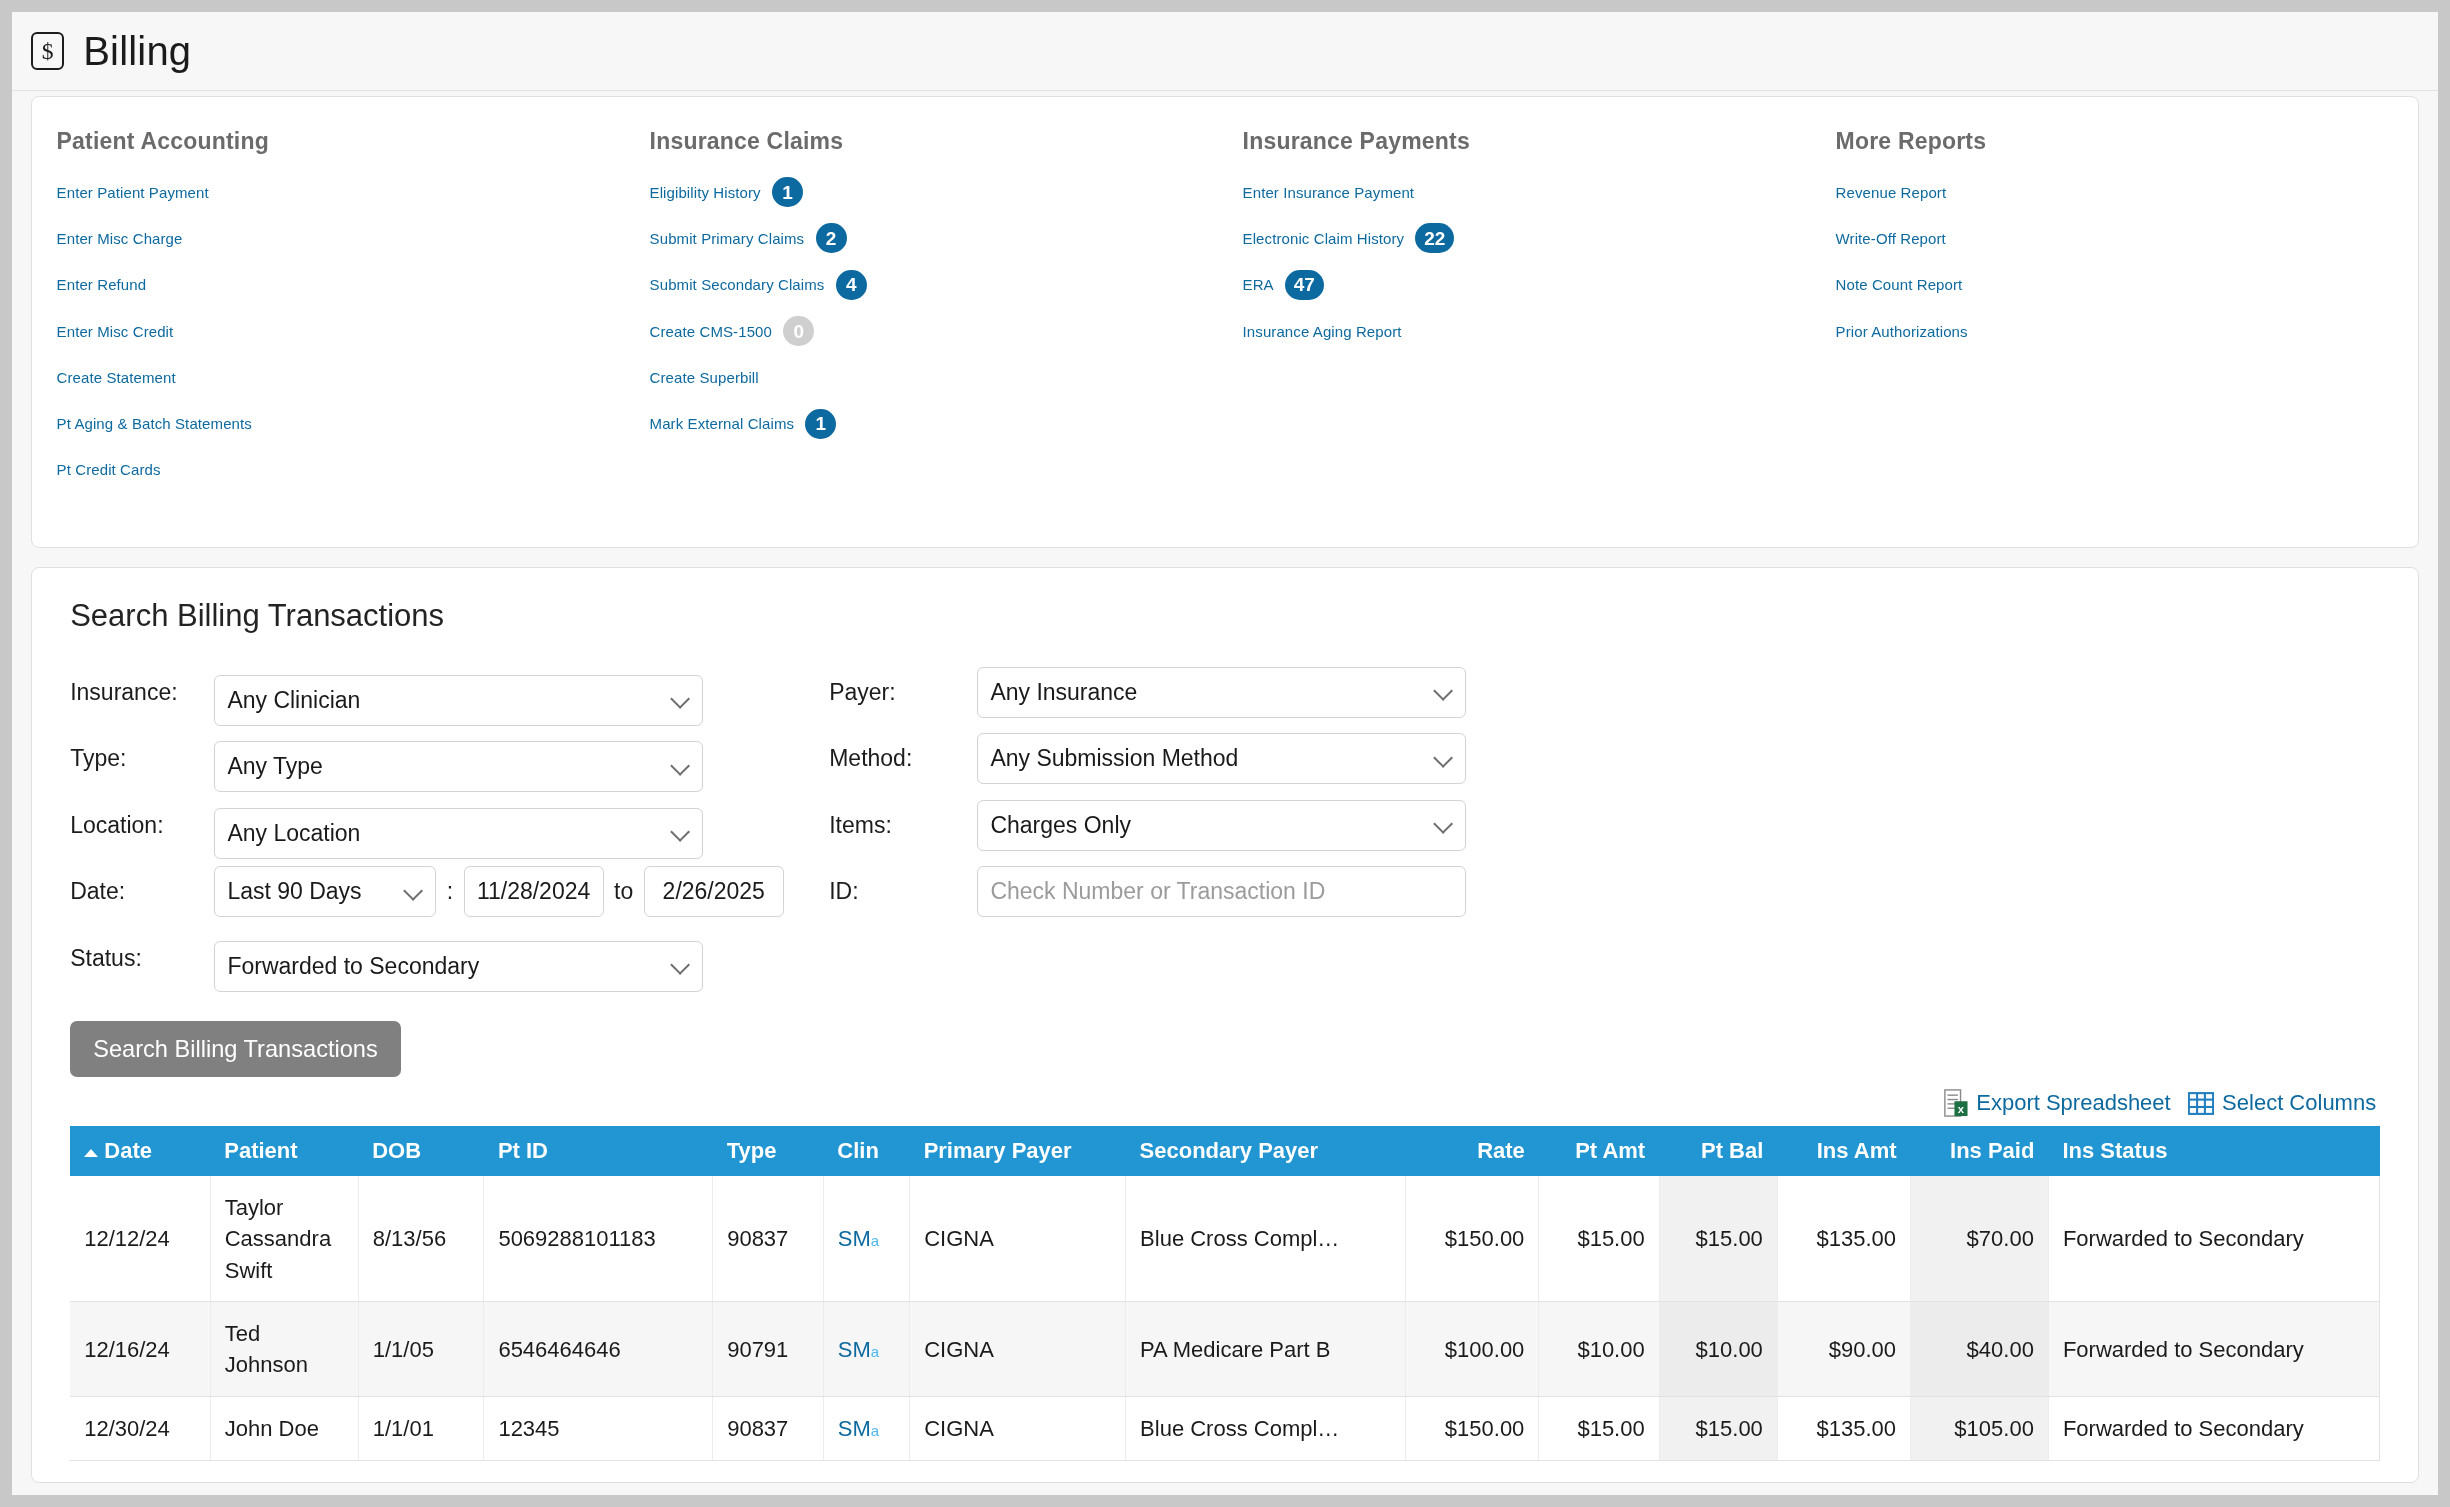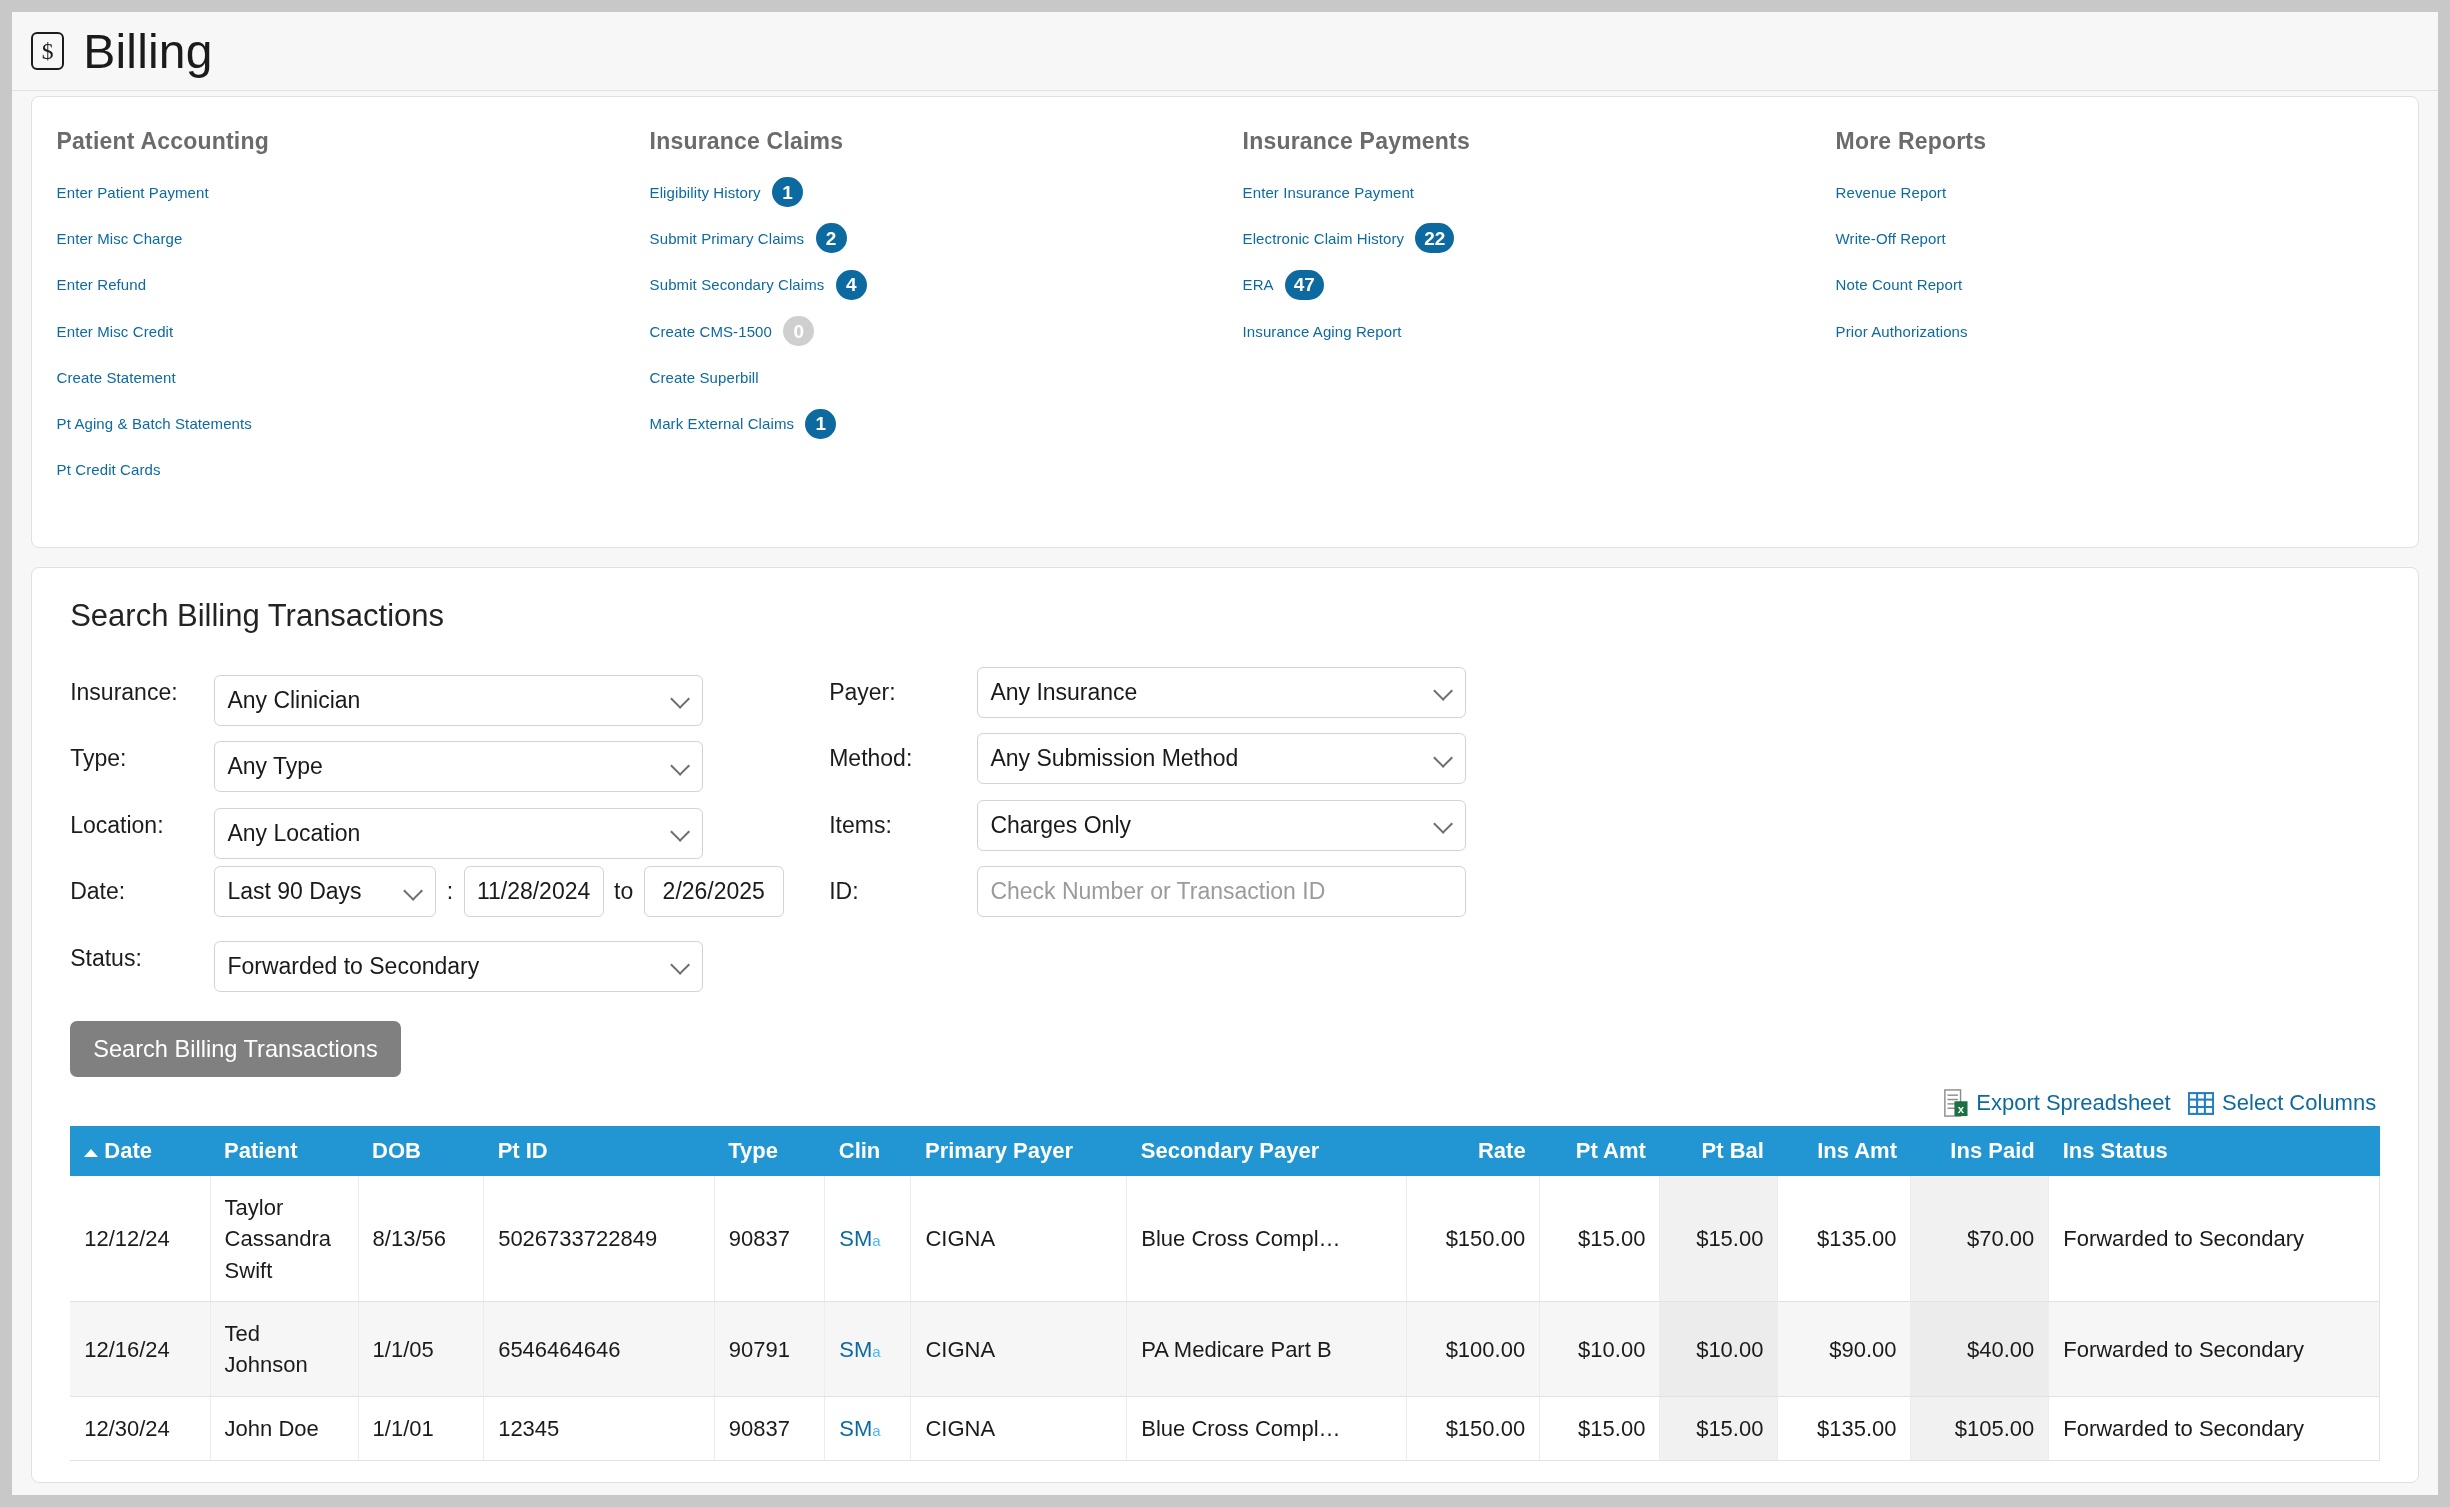--- a/index.html
+++ b/index.html
@@ -30,21 +30,21 @@
   .dollar-icon {
     width: 33px; height: 38px;
     border: 2.6px solid #1c1c1c;
     border-radius: 6.1px;
     display: flex; align-items: center; justify-content: center;
     font-size: 23.6px; color: #1c1c1c;
     font-family: "Liberation Serif", serif;
   }
   .page-title {
     margin-left: 19px;
-    font-size: 48px;
+    font-size: 40px;
     color: #1b1b1b;
     font-weight: 400;
     letter-spacing: 0.2px;
   }
 
   
   .card {
     background: #fff;
     border: 0.9px solid #e0e0e0;
     border-radius: 7.9px;
@@ -486,21 +486,21 @@
               <th class="num"><span>Ins Amt</span></th>
               <th class="num"><span>Ins Paid</span></th>
               <th><span>Ins Status</span></th>
             </tr>
         </thead>
         <tbody id="tbody">
             <tr>
               <td class="lnk">12/12/24</td>
               <td class="lnk patient-cell">Taylor Cassandra Swift</td>
               <td class="dark">8/13/56</td>
-              <td class="dark">5026733722849</td>
+              <td class="dark">5069288101183</td>
               <td class="lnk">90837</td>
               <td><span class="clin-initials">SM</span><span class="clin-sub">a</span></td>
               <td class="lnk">CIGNA</td>
               <td class="lnk">Blue Cross Compl…</td>
               <td class="num">$150.00</td>
               <td class="num">$15.00</td>
               <td class="num shade">$15.00</td>
               <td class="num">$135.00</td>
               <td class="num shade">$70.00</td>
               <td class="status-cell">Forwarded to Secondary</td>

